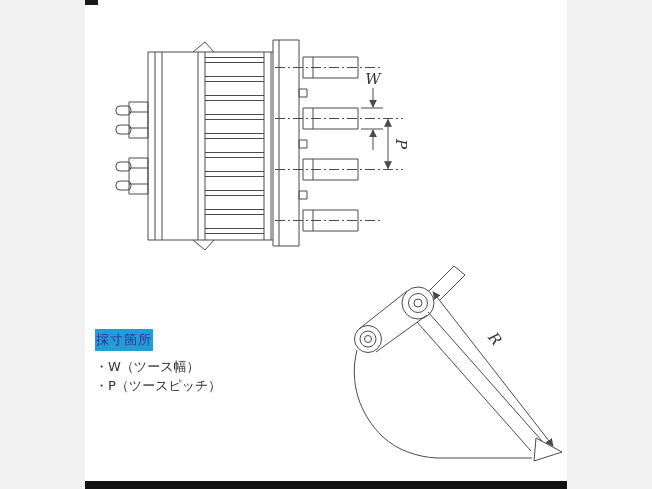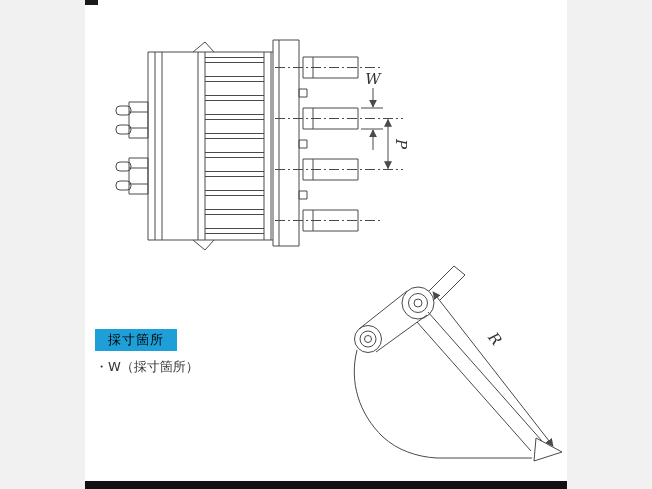--- a/index.html
+++ b/index.html
@@ -13,22 +13,22 @@
     background:#ffffff;
   }
   .corner-mark{
     position:absolute;left:0;top:0;width:13px;height:5px;background:#1a1a1a;
   }
   .footer-bar{
     position:absolute;left:0;bottom:0;width:100%;height:8px;background:#111111;
   }
   .diagram-svg{position:absolute;left:0;top:0;}
   .badge{
-    position:absolute;left:10px;top:329px;width:82px;height:22px;
-    background:#1e9fd8;color:#000000;font-size:13px;letter-spacing:1px;
+    position:absolute;left:10px;top:329px;width:58px;height:22px;
+    background:#1e9fd8;color:#4c1d95;font-size:13px;letter-spacing:1px;
     display:flex;align-items:center;justify-content:center;
   }
   .legend{
     position:absolute;left:10px;top:357px;
     font-size:13px;color:#333333;line-height:19px;
   }
   .legend div{white-space:nowrap;}
   svg *{vector-effect:non-scaling-stroke;}
   .stroke{stroke:#4a4a4a;stroke-width:1;fill:none;}
   .dimtext{
@@ -170,18 +170,19 @@
         <g>
           <line class="stroke" x1="348" y1="292" x2="468" y2="446" marker-start="url(#arr)" marker-end="url(#arr)"></line>
           <text class="dimtext" x="406" y="342" text-anchor="middle" transform="rotate(52 406 342)">R</text>
         </g>
       </g>
     </svg>
 
     <div class="badge">採寸箇所</div>
 
     <div class="legend">
-      <div>・W（採寸箇所）</div>
+      <div>・W（ツース幅）</div>
+      <div>・P（ツースピッチ）</div>
     </div>
 
     <div class="footer-bar"></div>
   </div>
 </div>
 
 </body></html>

